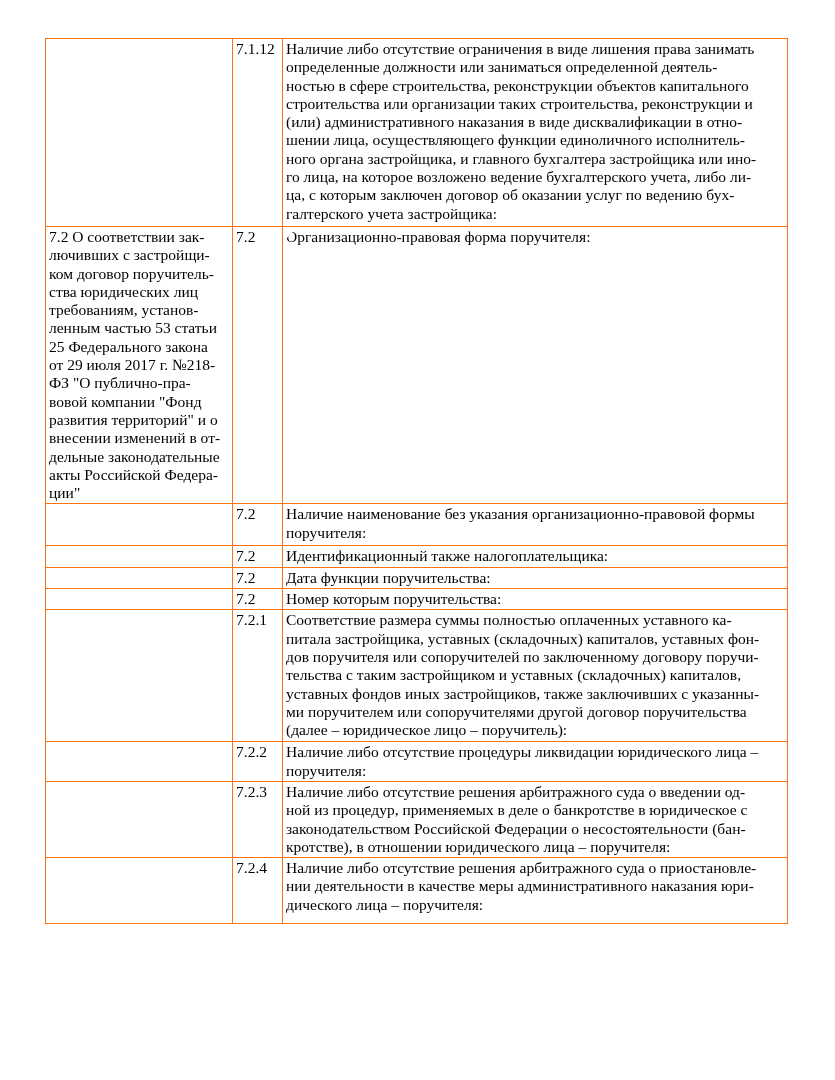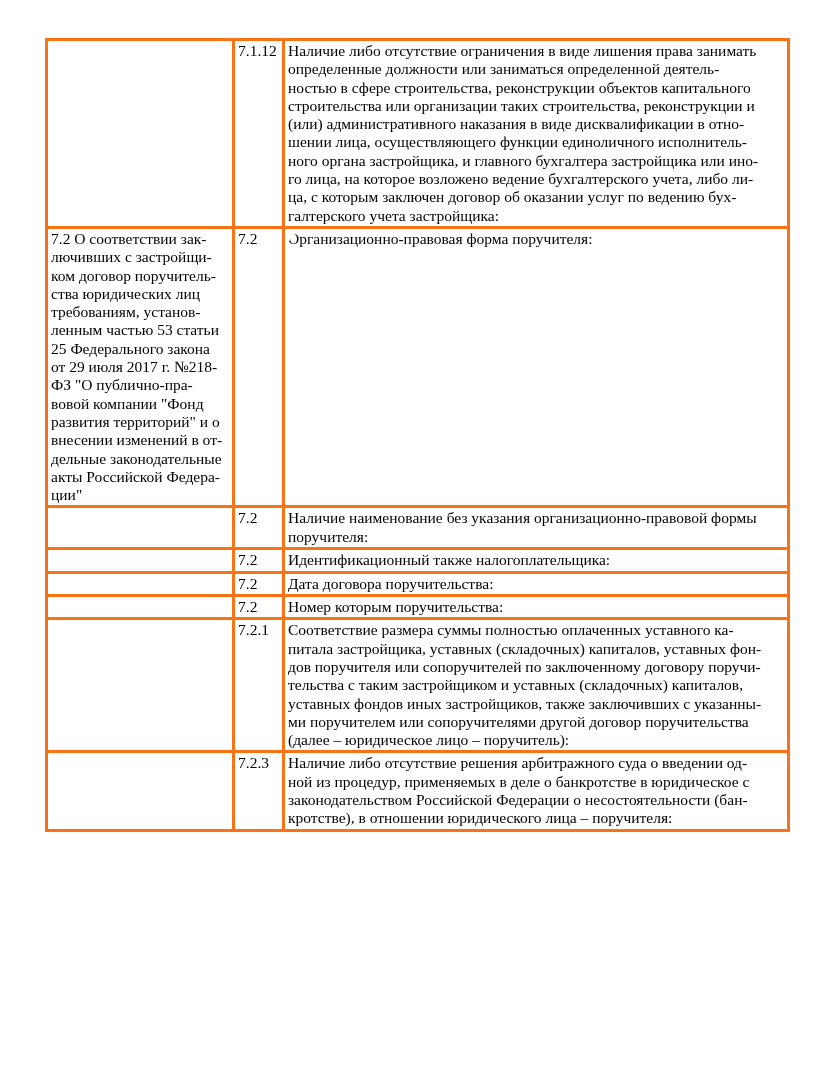--- a/index.html
+++ b/index.html
@@ -23,21 +23,21 @@
     left: 45px;
     top: 38px;
     width: 742px;
     border-collapse: collapse;
     table-layout: fixed;
     font-size: 15.5px;
     line-height: 18.3px;
     color: #000000;
   }
   table.doc-table td {
-    border: 3px solid #f97316;
+    border: 1px solid #f97316;
     vertical-align: top;
     padding: 1px 2px 1px 3px;
     white-space: pre;
     overflow: hidden;
   }
   col.c1 { width: 187px; }
   col.c2 { width: 50px;  }
   col.c3 { width: 505px; }
   td.num-cell {
     vertical-align: middle;
@@ -107,41 +107,54 @@
 поручителя:</td>
       </tr>
       <tr class="h3">
         <td></td>
         <td class="num-cell">7.2</td>
         <td>Идентификационный также налогоплательщика:</td>
       </tr>
       <tr class="h4">
         <td></td>
         <td class="num-cell">7.2</td>
-        <td>Дата договора поручительства:</td>
+        <td>Дата функции поручительства:</td>
       </tr>
       <tr class="h5">
         <td></td>
         <td class="num-cell">7.2</td>
         <td>Номер которым поручительства:</td>
       </tr>
       <tr class="h6">
         <td></td>
         <td class="num-cell">7.2.1</td>
         <td>Соответствие размера суммы полностью оплаченных уставного ка-
 питала застройщика, уставных (складочных) капиталов, уставных фон-
 дов поручителя или сопоручителей по заключенному договору поручи-
 тельства с таким застройщиком и уставных (складочных) капиталов,
 уставных фондов иных застройщиков, также заключивших с указанны-
 ми поручителем или сопоручителями другой договор поручительства
 (далее – юридическое лицо – поручитель):</td>
       </tr>
+      <tr class="h7">
+        <td></td>
+        <td class="num-cell">7.2.2</td>
+        <td>Наличие либо отсутствие процедуры ликвидации юридического лица –
+поручителя:</td>
+      </tr>
       <tr class="h8">
         <td></td>
         <td class="num-cell">7.2.3</td>
         <td>Наличие либо отсутствие решения арбитражного суда о введении од-
 ной из процедур, применяемых в деле о банкротстве в юридическое с
 законодательством Российской Федерации о несостоятельности (бан-
 кротстве), в отношении юридического лица – поручителя:</td>
       </tr>
+      <tr class="h9">
+        <td></td>
+        <td class="num-cell">7.2.4</td>
+        <td>Наличие либо отсутствие решения арбитражного суда о приостановле-
+нии деятельности в качестве меры административного наказания юри-
+дического лица – поручителя:</td>
+      </tr>
     </tbody>
   </table>
 </div>
 
 </body></html>

